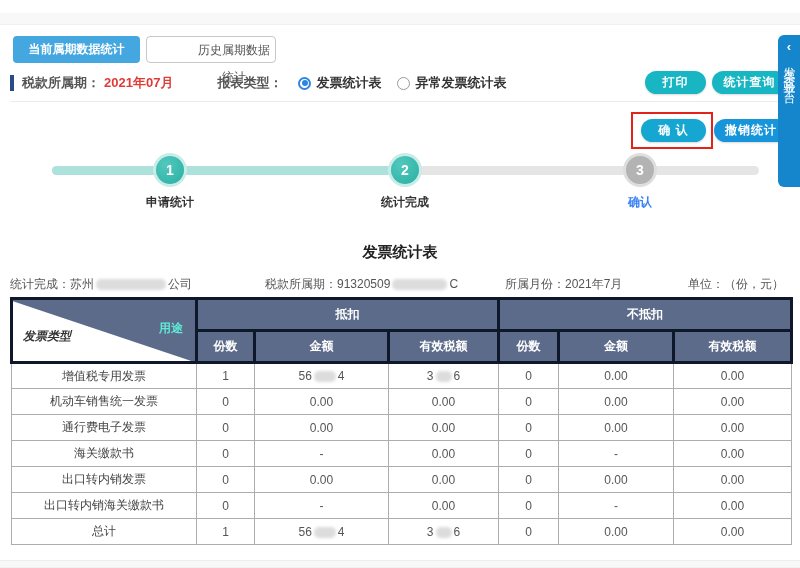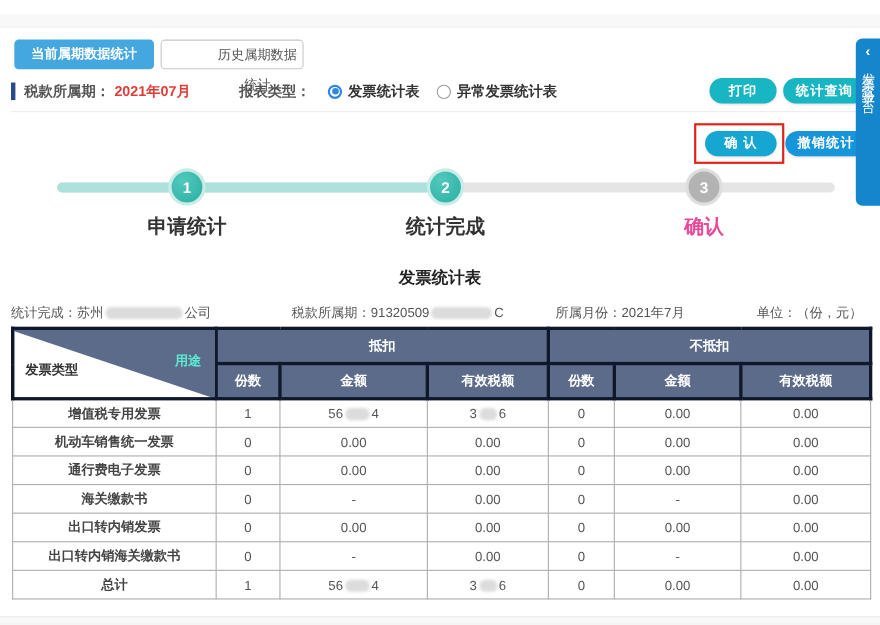--- a/index.html
+++ b/index.html
@@ -46,43 +46,43 @@
   .sidetab .vtext { display:inline-block; writing-mode:vertical-lr; text-orientation:upright;
     font-size:12px; letter-spacing:5px; margin-top:2px; }
 
   
   .track { position:absolute; left:52px; top:166px; width:707px; height:9px; border-radius:5px; background:#e5e5e5; }
   .track-done { position:absolute; left:52px; top:166px; width:353px; height:9px; border-radius:5px; background:#ade1dc; }
   .step-circle { position:absolute; top:156px; width:28px; height:28px; border-radius:50%;
     color:#fff; font-weight:bold; font-size:14px; text-align:center; line-height:28px; }
   .step-circle.done { background:radial-gradient(circle at 35% 30%, #52c8bd, #2aafa2); box-shadow:0 0 0 3px #c9ece8; }
   .step-circle.pending { background:#b3b3b3; box-shadow:0 0 0 3px #dedede; }
-  .step-label { position:absolute; top:194px; width:90px; text-align:center; font-size:18px; font-weight:bold; color:#333; }
-  .step-label.pending { color:#ec4899; }
+  .step-label { position:absolute; top:194px; width:90px; text-align:center; font-size:12px; font-weight:bold; color:#333; }
+  .step-label.pending { color:#3b82f6; }
 
   .report-title { position:absolute; left:0; top:243px; width:800px; text-align:center;
     font-size:15px; font-weight:bold; color:#222; }
 
   
   .info { position:absolute; top:276px; font-size:12px; color:#555; white-space:nowrap; }
   .blur { display:inline-block; height:11px; border-radius:5px; background:#dcdcdc;
     filter:blur(1.5px); vertical-align:middle; margin:0 2px; }
   .bw70 { width:70px; } .bw55 { width:55px; }
 
   
   table { position:absolute; left:10px; top:297px; width:780px; border-collapse:collapse;
     font-size:12px; table-layout:fixed; }
   thead th { background:#5c6b8a; color:#fff; font-weight:bold; border:3px solid #0f172a; height:32px; }
   tbody td { background:#fff; border:1px solid #adadad; height:26px; text-align:center; color:#555; }
-  tbody td.rowhead { color:#444;font-weight:bold; }
+  tbody td.rowhead { color:#444; }
   table { border:1px solid #999; }
   .corner { position:relative; padding:0; }
   .corner .tri { position:absolute; left:0; top:0; width:100%; height:100%;
     background:#fff; clip-path:polygon(0 2%, 98% 100%, 0 100%); }
-  .corner .c-bl { position:absolute; left:10px; bottom:16px; color:#333; font-weight:bold; }
+  .corner .c-bl { position:absolute; left:10px; bottom:16px; color:#333; font-weight:bold;font-style:italic; }
   .corner .c-tr { position:absolute; right:12px; top:20px; color:#5eead4; font-weight:bold; }
 </style>
 </head>
 <body>
 
 <div class="band top"></div>
 <div class="band bottom"></div>
 
 <div class="tab active">当前属期数据统计</div>
 <div class="tab inactive">历史属期数据统计</div>

